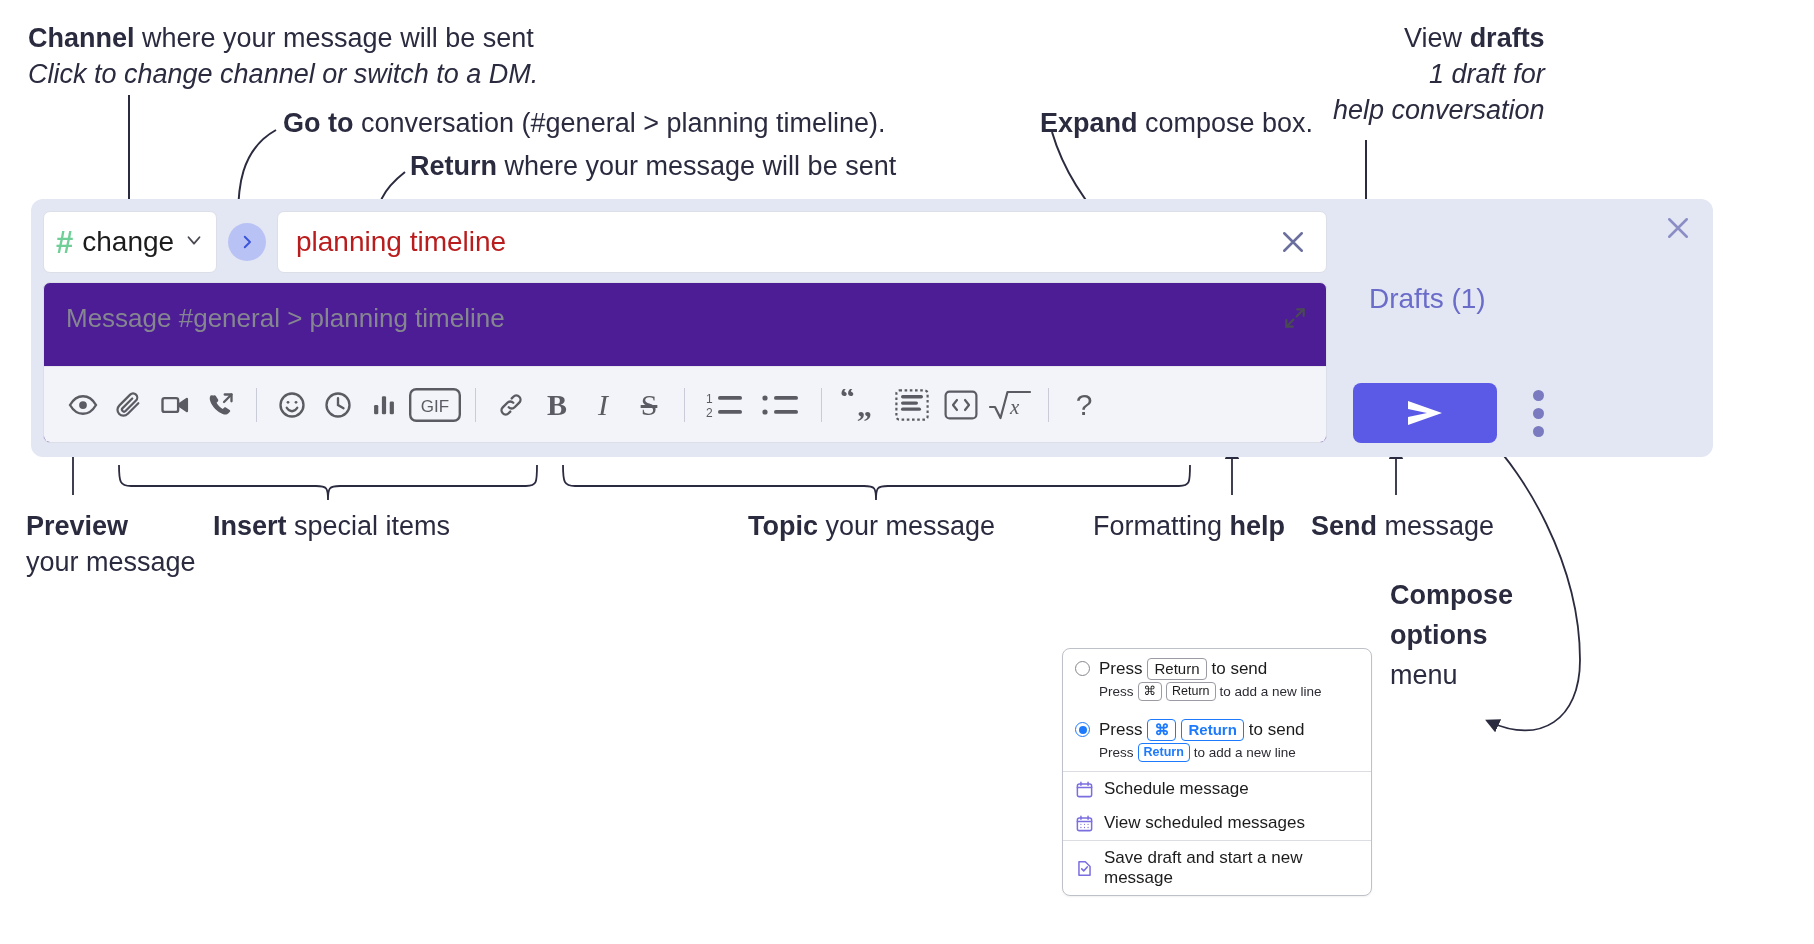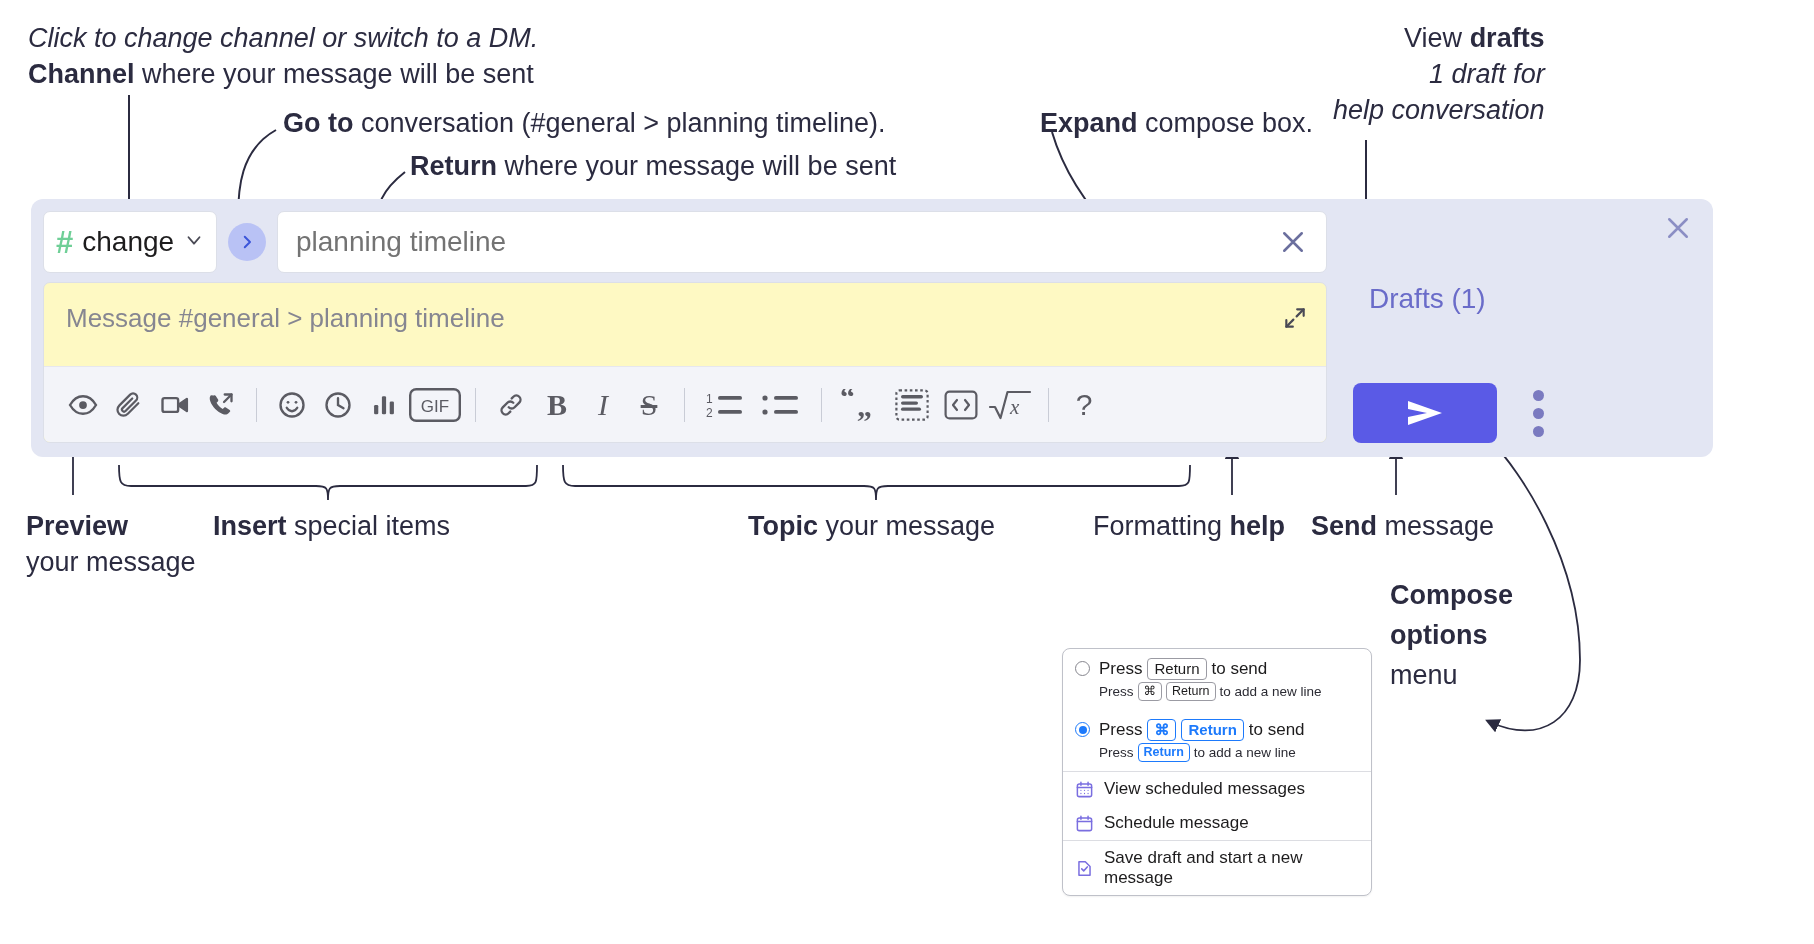--- a/index.html
+++ b/index.html
@@ -74,30 +74,30 @@
   }
   #topic-field {
     flex:1; height:62px;
     background:#fff;
     border:1px solid #dcdfe8;
     border-radius:7px;
     display:flex; align-items:center;
     padding:0 14px 0 18px;
   }
   #topic-value {
-    flex:1; font-size:28px; color:#737373;
+    flex:1; font-size:28px; color:#b91c1c;
     outline:none;
   }
   #clear-topic { cursor:pointer; display:flex; align-items:center; padding:4px; }
 
   
   #message-box {
     margin-top:9px;
     height:161px;
-    background:#fef9c3;
+    background:#4c1d95;
     border:1px solid #dcdfe8;
     border-radius:7px;
     position:relative;
     overflow:hidden;
   }
   #message-input {
     position:absolute; left:22px; top:20px; right:70px;
     font-size:26px; color:#868691;
   }
   #expand-btn {
@@ -202,22 +202,22 @@
     display:flex; align-items:center; gap:10px;
     padding:7px 12px;
     font-size:17px; cursor:pointer;
   }
   .menu-item .mi-icon { color:#7a6ee0; display:flex; flex:0 0 auto; }
 </style>
 </head>
 <body>
 
 <div class="ann" style="left:28px; top:20px;">
+  <div><b>Channel</b><span> where your message will be sent</span></div>
   <div><i>Click to change channel or switch to a DM.</i></div>
-  <div><b>Channel</b><span> where your message will be sent</span></div>
 </div>
 
 <div class="ann" style="left:283px; top:105px;">
   <b>Go to</b><span> conversation (#general &gt; planning timeline).</span>
 </div>
 
 <div class="ann" style="left:410px; top:148px;">
   <b>Return</b><span> where your message will be sent</span>
 </div>
 
@@ -516,46 +516,46 @@
       <span>to send</span>
     </div>
   </div>
   <div class="opt-sub">
     <span>Press</span>
     <span class="key blue sm">Return</span>
     <span>to add a new line</span>
   </div>
 
   <div class="menu-div"></div>
+
+  <div class="menu-item">
+    <span class="mi-icon">
+      <svg width="19" height="19" viewBox="0 0 24 24" fill="none" stroke="#7a6ee0" stroke-width="1.9" stroke-linecap="round">
+        <rect x="3" y="5" width="18" height="16" rx="2.5"></rect>
+          <path d="M3 9.5 L21 9.5"></path>
+          <path d="M7.5 3 L7.5 6.5 M16.5 3 L16.5 6.5"></path>
+      </svg>
+    </span>
+    <span>Schedule message</span>
+  </div>
 
   <div class="menu-item">
     <span class="mi-icon">
       <svg width="19" height="19" viewBox="0 0 24 24" fill="none" stroke="#7a6ee0" stroke-width="1.9" stroke-linecap="round">
         <rect x="3" y="5" width="18" height="16" rx="2.5"></rect>
           <path d="M3 9.5 L21 9.5"></path>
           <path d="M7.5 3 L7.5 6.5 M16.5 3 L16.5 6.5"></path>
         <g stroke-width="1.6">
             <path d="M7.5 13 L7.5 13.1 M12 13 L12 13.1 M16.5 13 L16.5 13.1 M7.5 17 L7.5 17.1 M12 17 L12 17.1 M16.5 17 L16.5 17.1"></path>
           </g>
       </svg>
     </span>
     <span>View scheduled messages</span>
   </div>
 
-  <div class="menu-item">
-    <span class="mi-icon">
-      <svg width="19" height="19" viewBox="0 0 24 24" fill="none" stroke="#7a6ee0" stroke-width="1.9" stroke-linecap="round">
-        <rect x="3" y="5" width="18" height="16" rx="2.5"></rect>
-          <path d="M3 9.5 L21 9.5"></path>
-          <path d="M7.5 3 L7.5 6.5 M16.5 3 L16.5 6.5"></path>
-      </svg>
-    </span>
-    <span>Schedule message</span>
-  </div>
-
   <div class="menu-div"></div>
 
   <div class="menu-item">
     <span class="mi-icon">
       <svg width="19" height="19" viewBox="0 0 24 24" fill="none" stroke="#7a6ee0" stroke-width="1.9" stroke-linecap="round" stroke-linejoin="round">
         <path d="M5 3.5 L13 3.5 L19 9.5 L19 20.5 L5 20.5 Z"></path>
         <path d="M8.5 12.5 L11 15 L15.5 10"></path>
       </svg>
     </span>
     <span>Save draft and start a new message</span>

